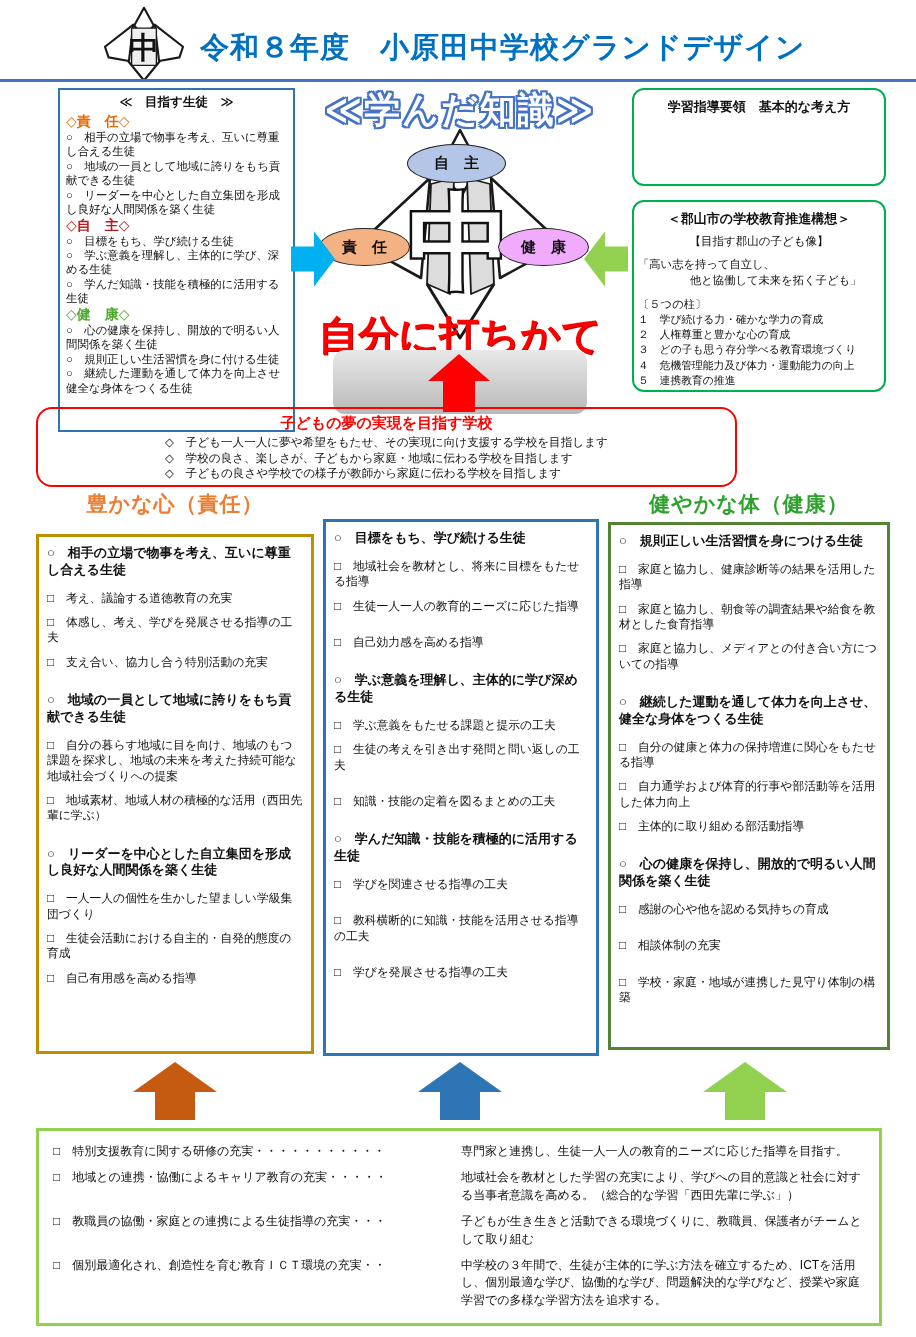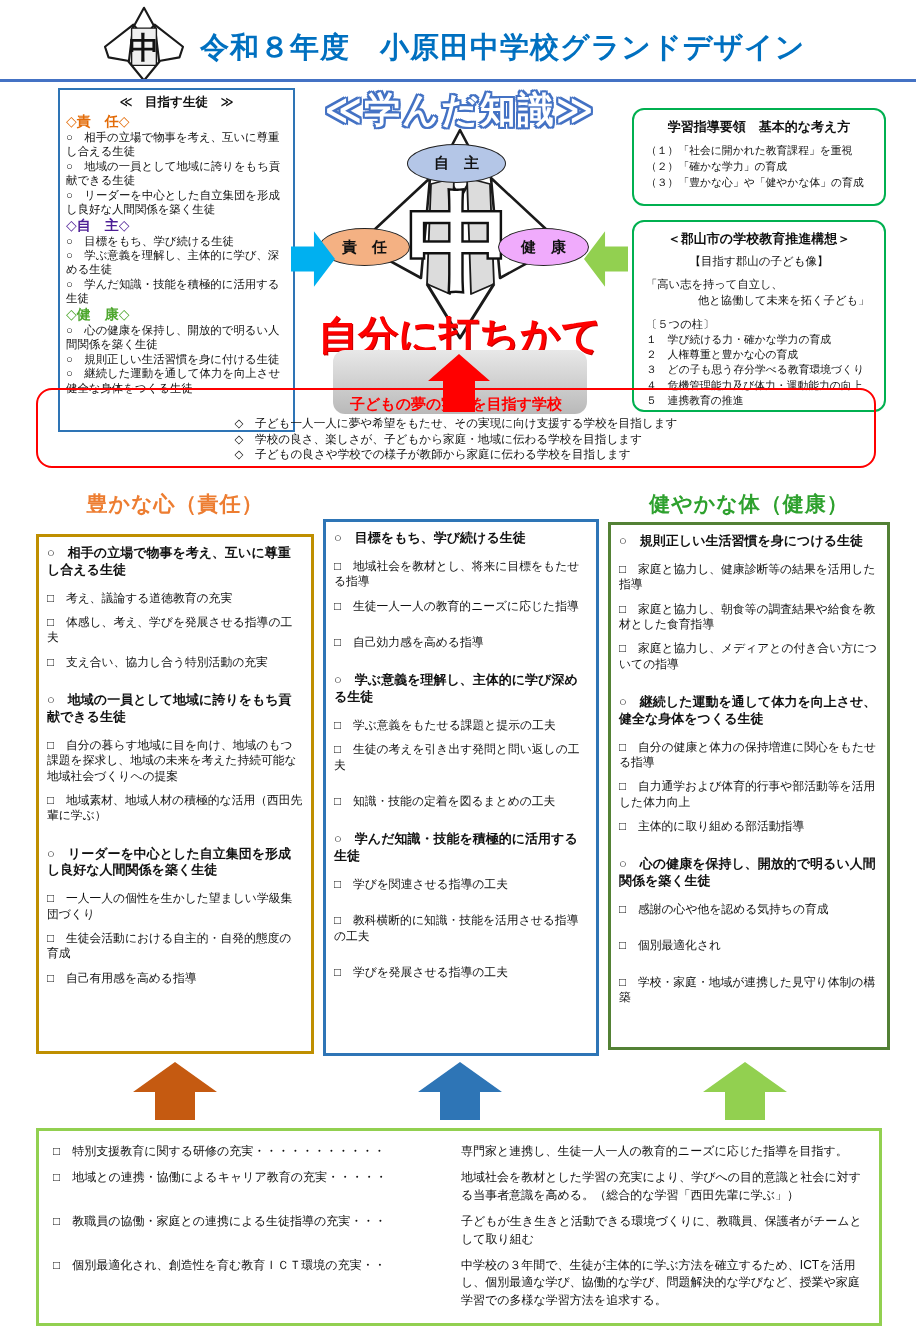--- a/index.html
+++ b/index.html
@@ -11,21 +11,21 @@
   .page-title{position:absolute;left:200px;top:28px;width:700px;font-size:29px;font-weight:900;
               color:#0070C0;letter-spacing:1px;white-space:nowrap;}
   .header-rule{position:absolute;left:0;top:79px;width:916px;height:3px;background:#4472C4;}
 
   
   .mezasu{position:absolute;left:58px;top:88px;width:237px;height:344px;border:2.5px solid #2E74B5;
           padding:3px 6px;box-sizing:border-box;}
   .mezasu-title{text-align:center;font-weight:bold;font-size:12.5px;margin:1px 0 2px;}
   .mz-block{font-size:11.4px;line-height:1.27;}
   .hd-sekinin{color:#E36C09;font-weight:bold;font-size:14px;line-height:1.2;}
-  .hd-jishu{color:#4c1d95;font-weight:bold;font-size:14px;line-height:1.2;}
+  .hd-jishu{color:#b91c1c;font-weight:bold;font-size:14px;line-height:1.2;}
   .hd-kenko{color:#4EA72E;font-weight:bold;font-size:14px;line-height:1.2;}
 
   
   .goal-title{position:absolute;left:310px;top:86px;width:300px;text-align:center;font-size:36px;
               font-weight:900;color:#fff;letter-spacing:2px;
               text-shadow:-2px -2px 0 #4472C4,2px -2px 0 #4472C4,-2px 2px 0 #4472C4,2px 2px 0 #4472C4,
                           -2px 0 0 #4472C4,2px 0 0 #4472C4,0 -2px 0 #4472C4,0 2px 0 #4472C4;}
   .emblem-big{position:absolute;left:333px;top:126px;width:255px;height:235px;}
   .ellipse{position:absolute;border:1.6px solid #222;border-radius:50%;display:flex;align-items:center;
            justify-content:center;font-weight:bold;font-size:15px;color:#111;}
@@ -35,33 +35,33 @@
   .arrow-left{position:absolute;left:291px;top:227px;width:44px;height:64px;}
   .arrow-right{position:absolute;left:584px;top:227px;width:44px;height:64px;}
   .slogan{position:absolute;left:298px;top:308px;width:324px;text-align:center;font-size:40px;
           font-weight:900;color:#FF0000;white-space:nowrap;text-shadow:1px 1px 0 #C00000;}
   .gray-base{position:absolute;left:333px;top:350px;width:254px;height:64px;border-radius:12px;
              background:linear-gradient(#e8e8e8,#b9b9b9);}
   .arrow-red{position:absolute;left:428px;top:354px;width:62px;height:58px;}
 
   
   .gbox{position:absolute;border:2px solid #00B050;border-radius:12px;box-sizing:border-box;
-        padding:6px 12px;background:#fff;margin-top:20px;}
+        padding:6px 4px;background:#fff;}
   .gbox1{left:632px;top:88px;width:254px;height:98px;}
   .gbox2{left:632px;top:200px;width:254px;height:192px;}
   .gbox-title{text-align:center;font-weight:bold;font-size:13px;margin:2px 0 6px;}
   .gbox-item{font-size:10.8px;line-height:1.5;}
   .gbox-sub{text-align:center;font-size:11.5px;margin:2px 0 8px;}
   .gbox-quote{font-size:11.3px;line-height:1.4;}
   .gbox-quote2{padding-left:52px;}
   .pillars-title{font-size:11.3px;margin-top:8px;}
   .pillar{font-size:10.8px;line-height:1.42;}
 
   
-  .dream{position:absolute;left:36px;top:388px;width:840px;height:80px;border:2.5px solid #FF0000;
+  .dream{position:absolute;left:36px;top:407px;width:701px;height:80px;border:2.5px solid #FF0000;
          border-radius:16px;box-sizing:border-box;text-align:center;padding-top:5px;}
   .dream-title{color:#FF0000;font-weight:bold;font-size:15px;}
   .dream-items{display:inline-block;text-align:left;margin-top:1px;}
   .dream-item{font-size:11.6px;line-height:1.35;}
 
   
   .col-h{position:absolute;top:490px;height:28px;text-align:center;font-size:21px;font-weight:800;
          letter-spacing:1px;text-shadow:0 0 2px #fff,1px 1px 0 #fff;}
   .col-h1{left:36px;width:278px;color:#ED7D31;}
   .col-h2{left:323px;width:276px;color:#4472C4;}
@@ -145,25 +145,20 @@
     <polygon points="46,19 22,19 22,3 0,32 22,61 22,45 46,45" fill="#92D050"></polygon>
   </svg>
   <div class="slogan">自分に打ちかて</div>
   <div class="gray-base"></div>
   <svg class="arrow-red" viewBox="0 0 62 58">
     <polygon points="31,0 62,27 47,27 47,58 15,58 15,27 0,27" fill="#FF0000"></polygon>
   </svg>
 
   <div class="gbox gbox1">
     <div class="gbox-title">学習指導要領　基本的な考え方</div>
-    <div>
-        <div class="gbox-item">（１）「社会に開かれた教育課程」を重視</div>
-        <div class="gbox-item">（２）「確かな学力」の育成</div>
-        <div class="gbox-item">（３）「豊かな心」や「健やかな体」の育成</div>
-      </div>
   </div>
 
   <div class="gbox gbox2">
     <div class="gbox-title">＜郡山市の学校教育推進構想＞</div>
     <div class="gbox-sub">【目指す郡山の子ども像】</div>
     <div class="gbox-quote">「高い志を持って自立し、</div>
     <div class="gbox-quote gbox-quote2">他と協働して未来を拓く子ども」</div>
     <div class="pillars-title">〔５つの柱〕</div>
     <div>
         <div class="pillar">１　学び続ける力・確かな学力の育成</div>
@@ -223,21 +218,21 @@
         <div class="blk m">□　家庭と協力し、健康診断等の結果を活用した指導</div>
         <div class="blk m">□　家庭と協力し、朝食等の調査結果や給食を教材とした食育指導</div>
         <div class="blk m">□　家庭と協力し、メディアとの付き合い方についての指導</div>
         <div class="blk goal">○　継続した運動を通して体力を向上させ、健全な身体をつくる生徒</div>
         <div class="blk m">□　自分の健康と体力の保持増進に関心をもたせる指導</div>
         <div class="blk m">□　自力通学および体育的行事や部活動等を活用した体力向上</div>
         <div class="blk m">□　主体的に取り組める部活動指導</div>
         <div class="blk goal">○　心の健康を保持し、開放的で明るい人間関係を築く生徒</div>
         <div class="blk m">□　感謝の心や他を認める気持ちの育成</div>
         <div class="blk sp"></div>
-        <div class="blk m">□　個別最適化され</div>
+        <div class="blk m">□　相談体制の充実</div>
         <div class="blk sp"></div>
         <div class="blk m">□　学校・家庭・地域が連携した見守り体制の構築</div>
       </div>
   </div>
 
   <svg class="up-arrow up1" viewBox="0 0 84 58">
     <polygon points="42,0 84,30 62,30 62,58 22,58 22,30 0,30" fill="#C55A11"></polygon>
   </svg>
   <svg class="up-arrow up2" viewBox="0 0 84 58">
     <polygon points="42,0 84,30 62,30 62,58 22,58 22,30 0,30" fill="#2E75B6"></polygon>

